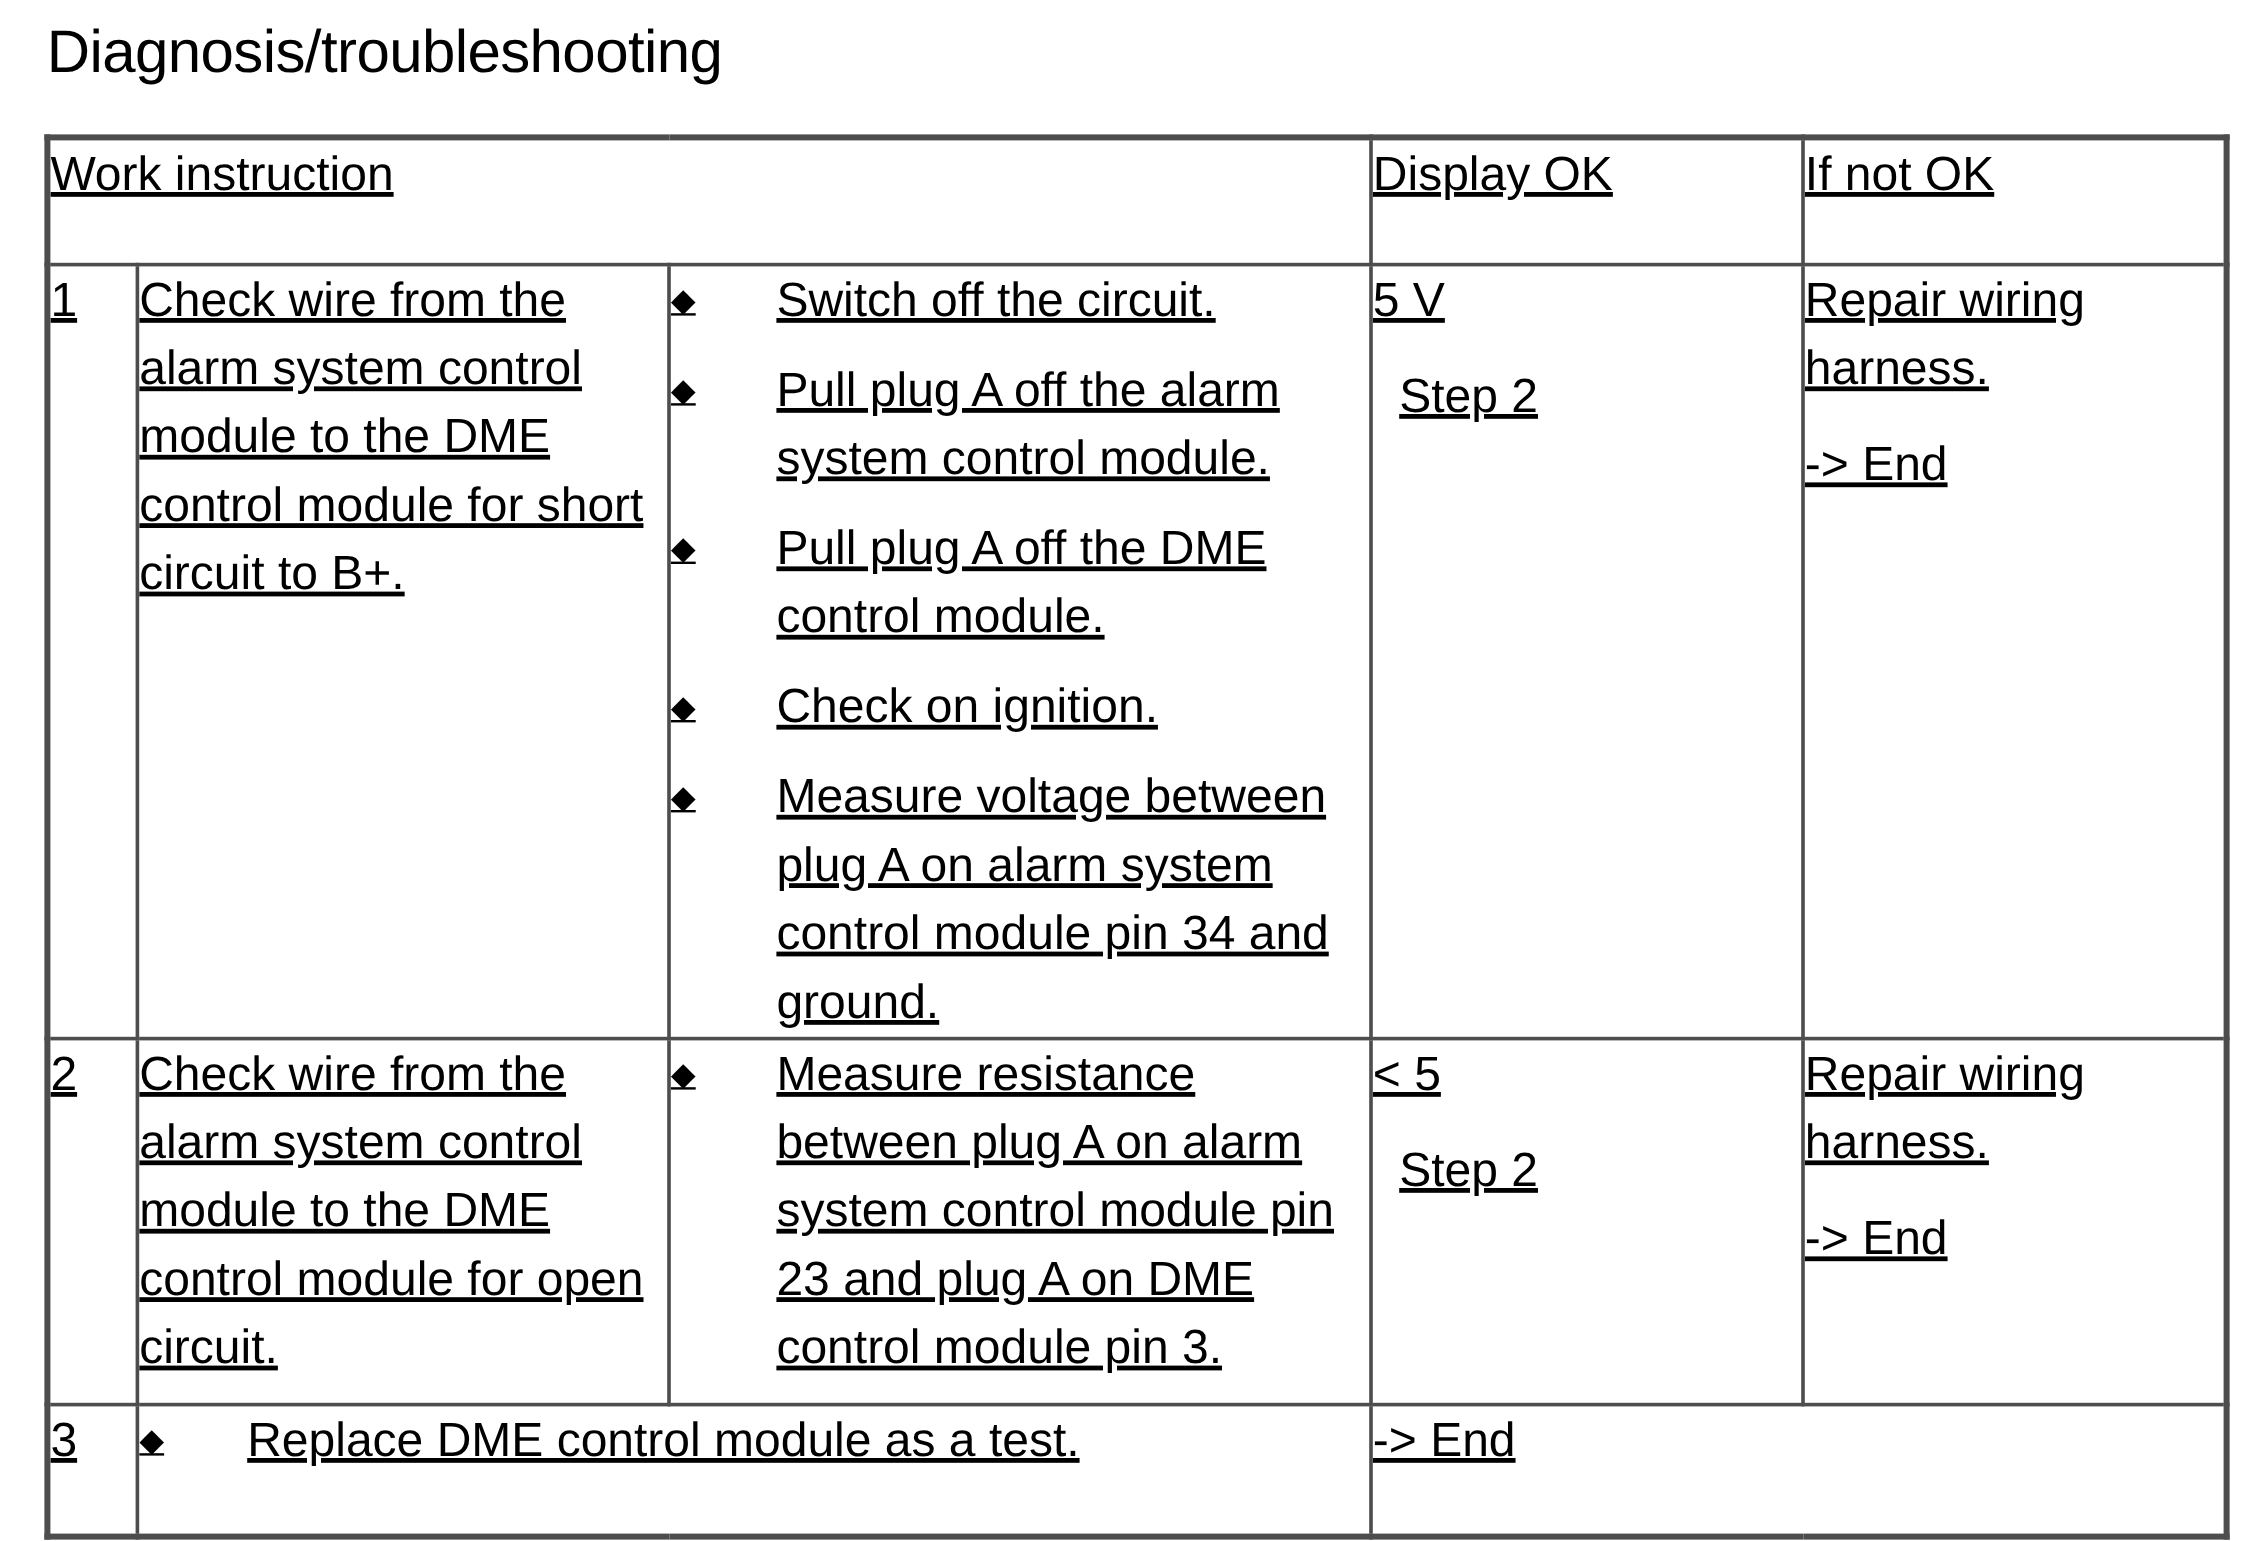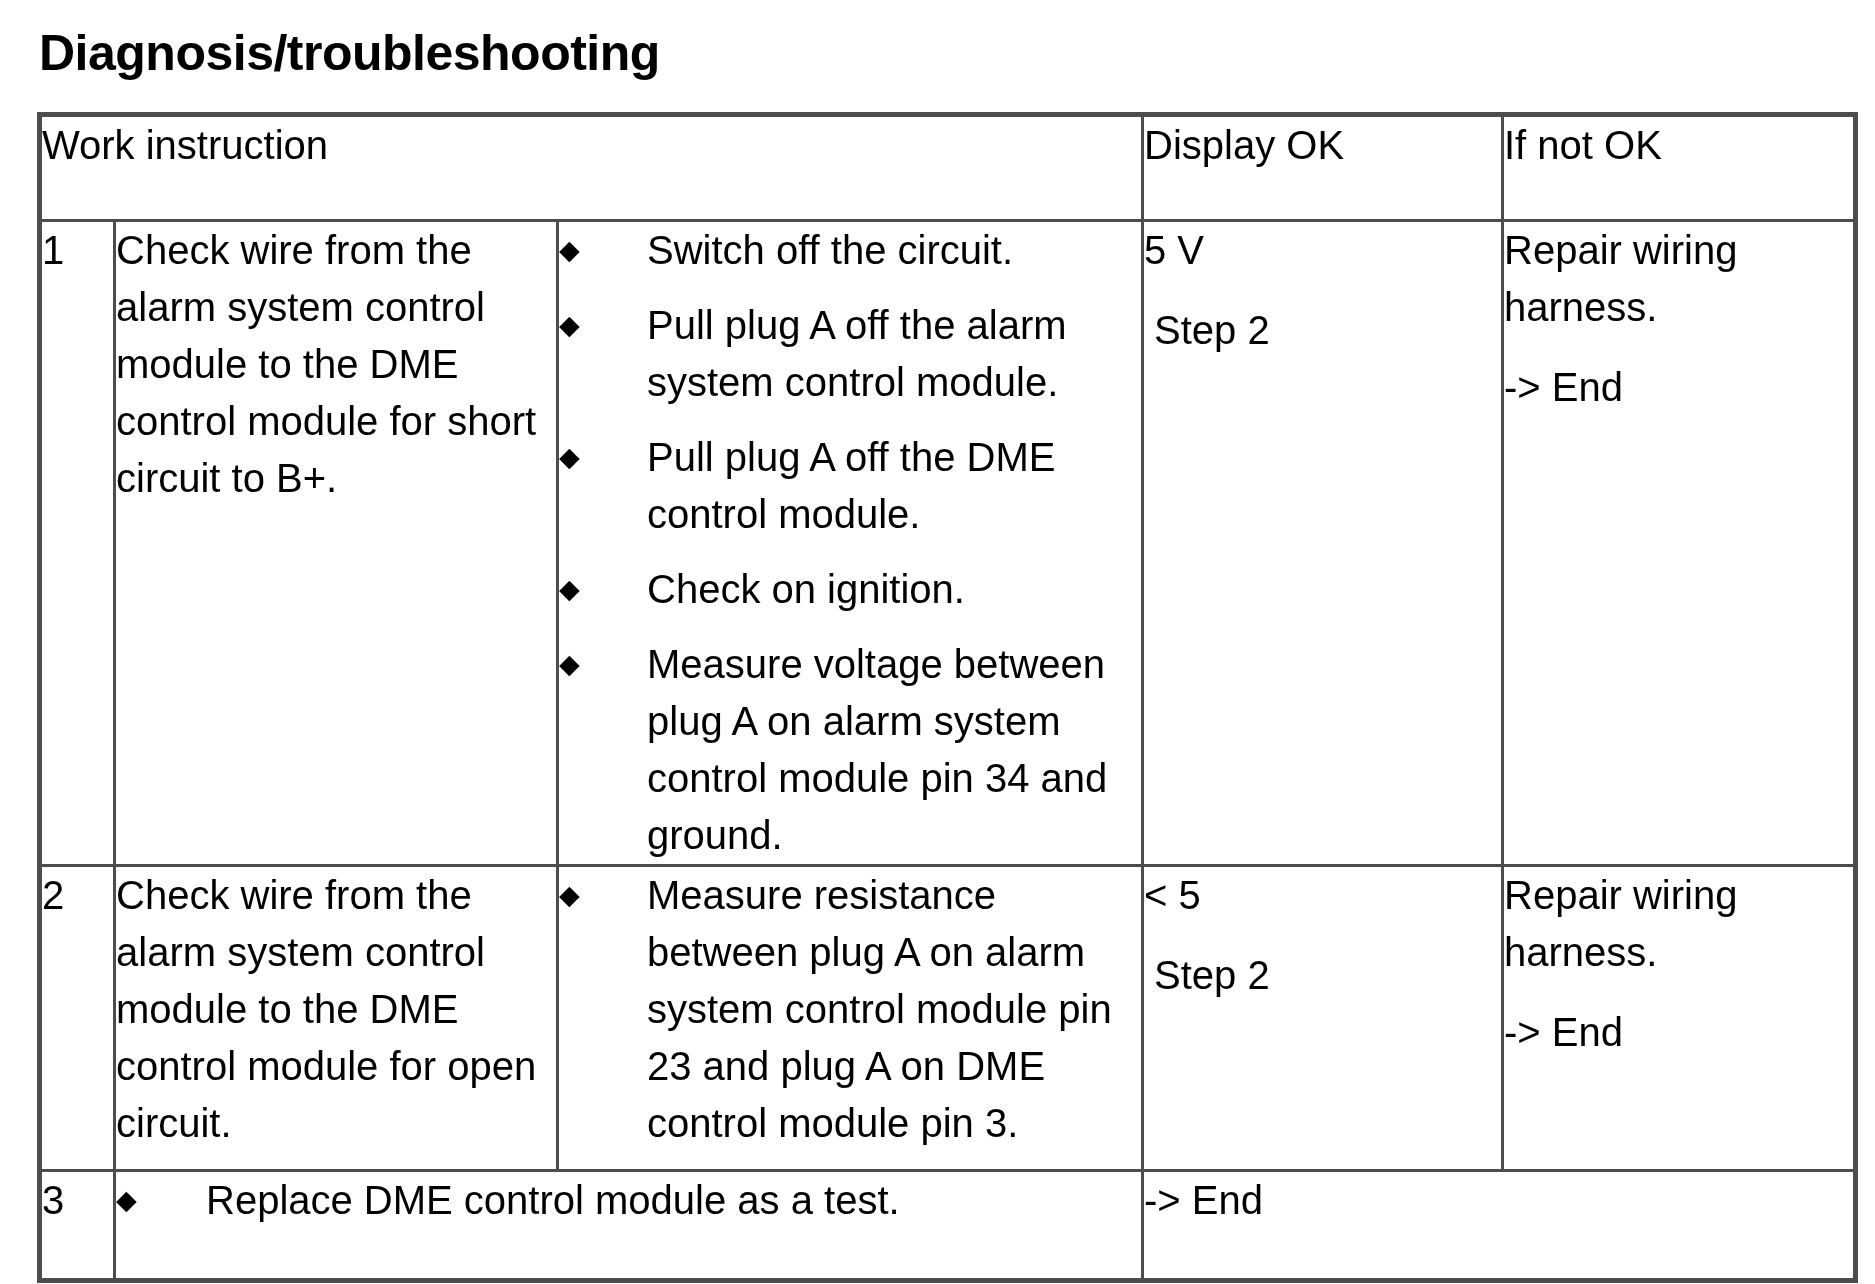--- a/index.html
+++ b/index.html
@@ -10,24 +10,24 @@
     position: relative;
     background: #ffffff;
     color: #000000;
     font-family: "Liberation Sans", "DejaVu Sans", sans-serif;
     overflow: hidden;
   }
 
   .page-title {
     position: absolute;
     left: 39px;
-    top: 24px;
+    top: 14px;
     font-size: 50px;
     line-height: 58px;
-    font-weight: 700;
+    font-weight: 400;
     letter-spacing: -0.5px;
     white-space: nowrap;
   }
 
   table.tt {
     position: absolute;
     left: 37px;
     top: 112px;
     width: 1816px;
     border-collapse: collapse;
@@ -37,20 +37,21 @@
   table.tt th,
   table.tt td {
     border: 3px solid #4d4d4d;
     vertical-align: top;
     padding: 0;
     font-size: 40px;
     line-height: 57px;
     text-align: left;
     font-weight: 400;
     overflow: hidden;
+    text-decoration: underline;
   }
 
   tr.row-header { height: 106px; }
   tr.row-1 { height: 625px; }
   tr.row-2 { height: 305px; }
   tr.row-3 { height: 110px; }
 
   th.hdr { font-weight: 700; padding: 12px 10px 0 20px; }
   th.hdr-display { padding-left: 17px; }
   th.hdr-ifnot { padding-left: 20px; }
@@ -66,21 +67,21 @@
   .step { display: flex; margin-top: 18px; }
   .step:first-child { margin-top: 0; }
   .step .mark {
     flex: 0 0 88px;
     font-size: 27px;
     line-height: 57px;
   }
   .cell-merged-step .step .mark { flex: 0 0 90px; }
   .step .txt { flex: 1 1 auto; }
 
-  .next-step { margin-top: 23px; padding-left: 10px; }
+  .next-step { margin-top: 23px; padding-left: 22px; }
   .result { margin-top: 23px; }
 </style>
 </head>
 <body>
 
 <div class="page-title">Diagnosis/troubleshooting</div>
 
 <table class="tt">
   <colgroup>
     <col style="width:75px">

